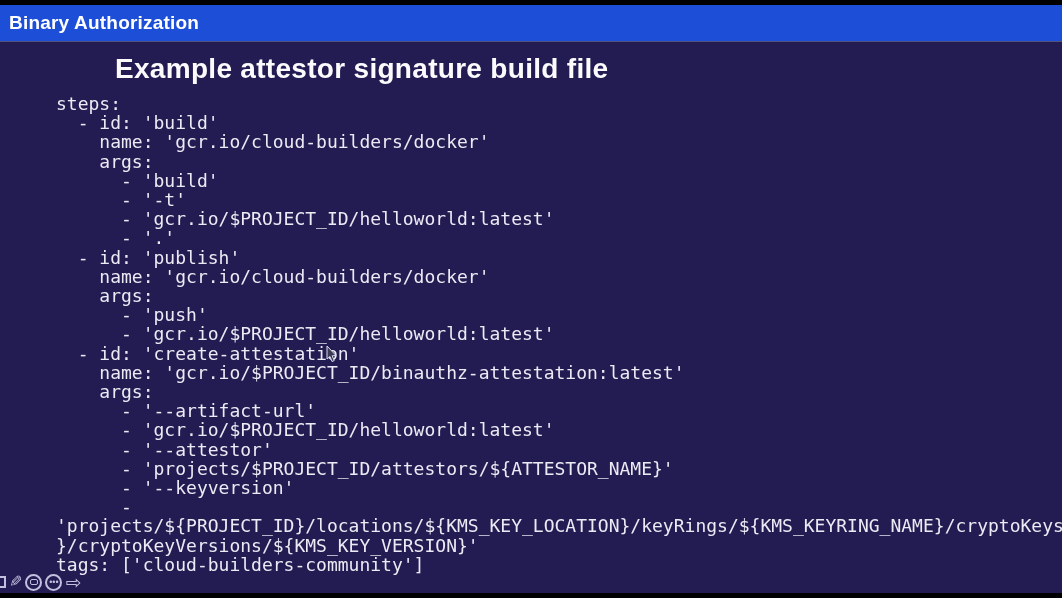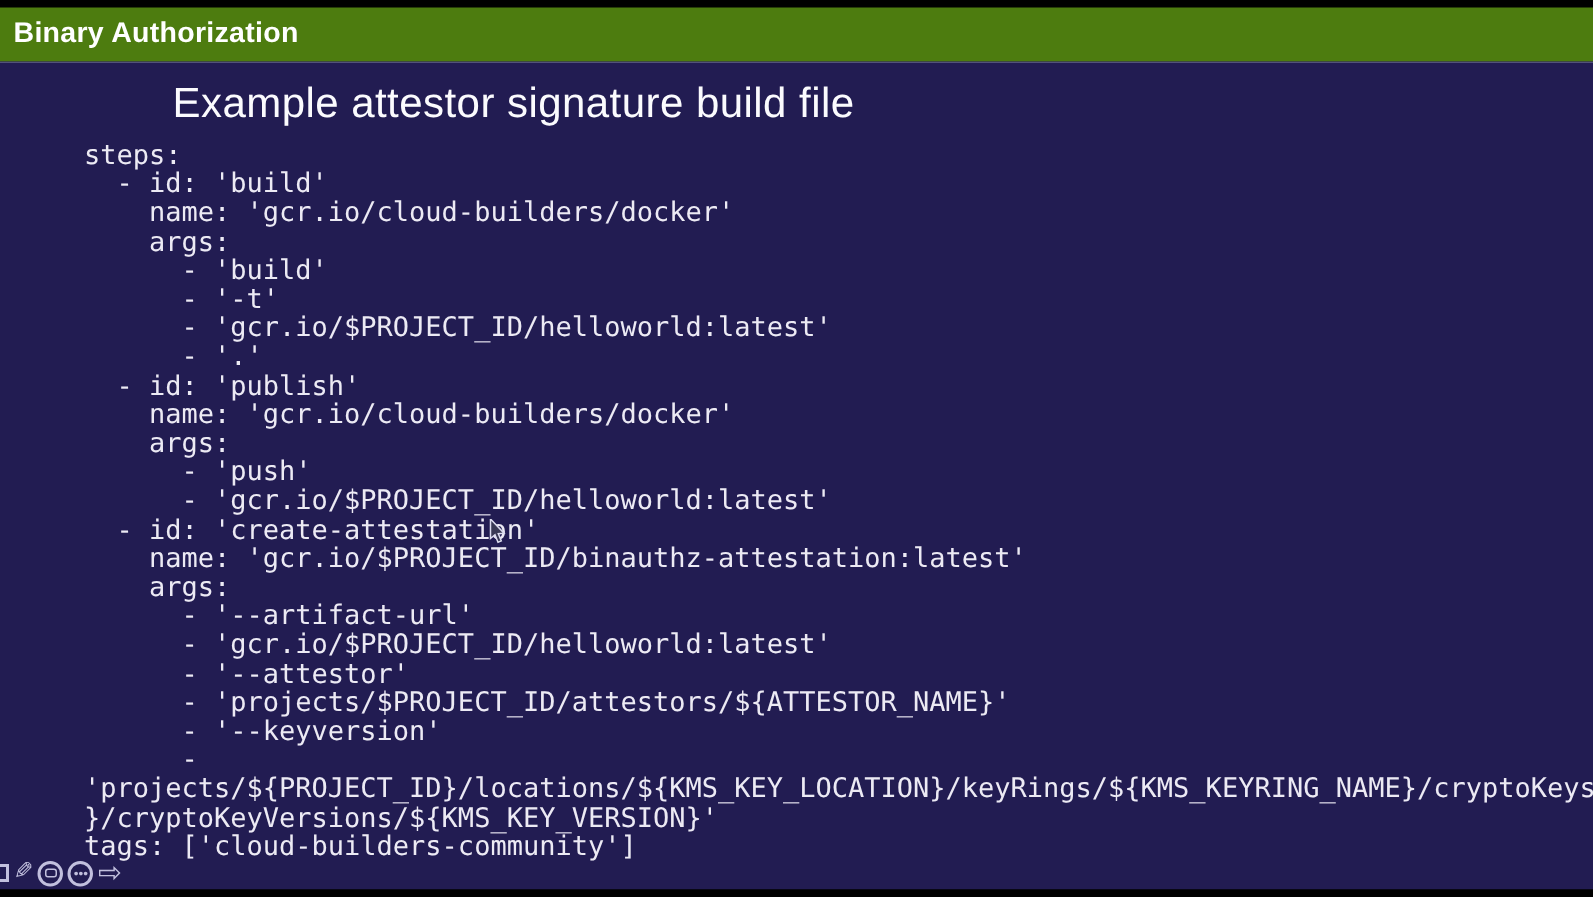--- a/index.html
+++ b/index.html
@@ -8,21 +8,21 @@
     position: relative;
     background: #000000;
     font-family: "Liberation Sans", sans-serif;
   }
   .top-bar {
     position: absolute; top: 0; left: 0; right: 0; height: 5px;
     background: #000000;
   }
   .header {
     position: absolute; top: 5px; left: 0; right: 0; height: 36px;
-    background: #4d7c0f;
+    background: #1d4ed8;
     display: flex; align-items: center;
     padding-left: 9px;
   }
   .header-title {
     color: #ffffff;
     font-size: 19px;
     font-weight: 700;
     letter-spacing: 0.2px;
   }
   .divider {
@@ -34,21 +34,21 @@
     background: #221c52;
   }
   .bottom-bar {
     position: absolute; bottom: 0; left: 0; right: 0; height: 5px;
     background: #000000;
   }
   .slide-title {
     position: absolute; left: 115px; top: 11px;
     color: #fbfbfe;
     font-size: 28px;
-    font-weight: 400;
+    font-weight: 700;
     letter-spacing: 0.3px;
   }
   .code {
     position: absolute; left: 56px; top: 52px;
     font-family: "DejaVu Sans Mono", "Liberation Mono", monospace;
     font-size: 18px;
     line-height: 19.2px;
     color: #eceaf4;
     white-space: pre;
   }

